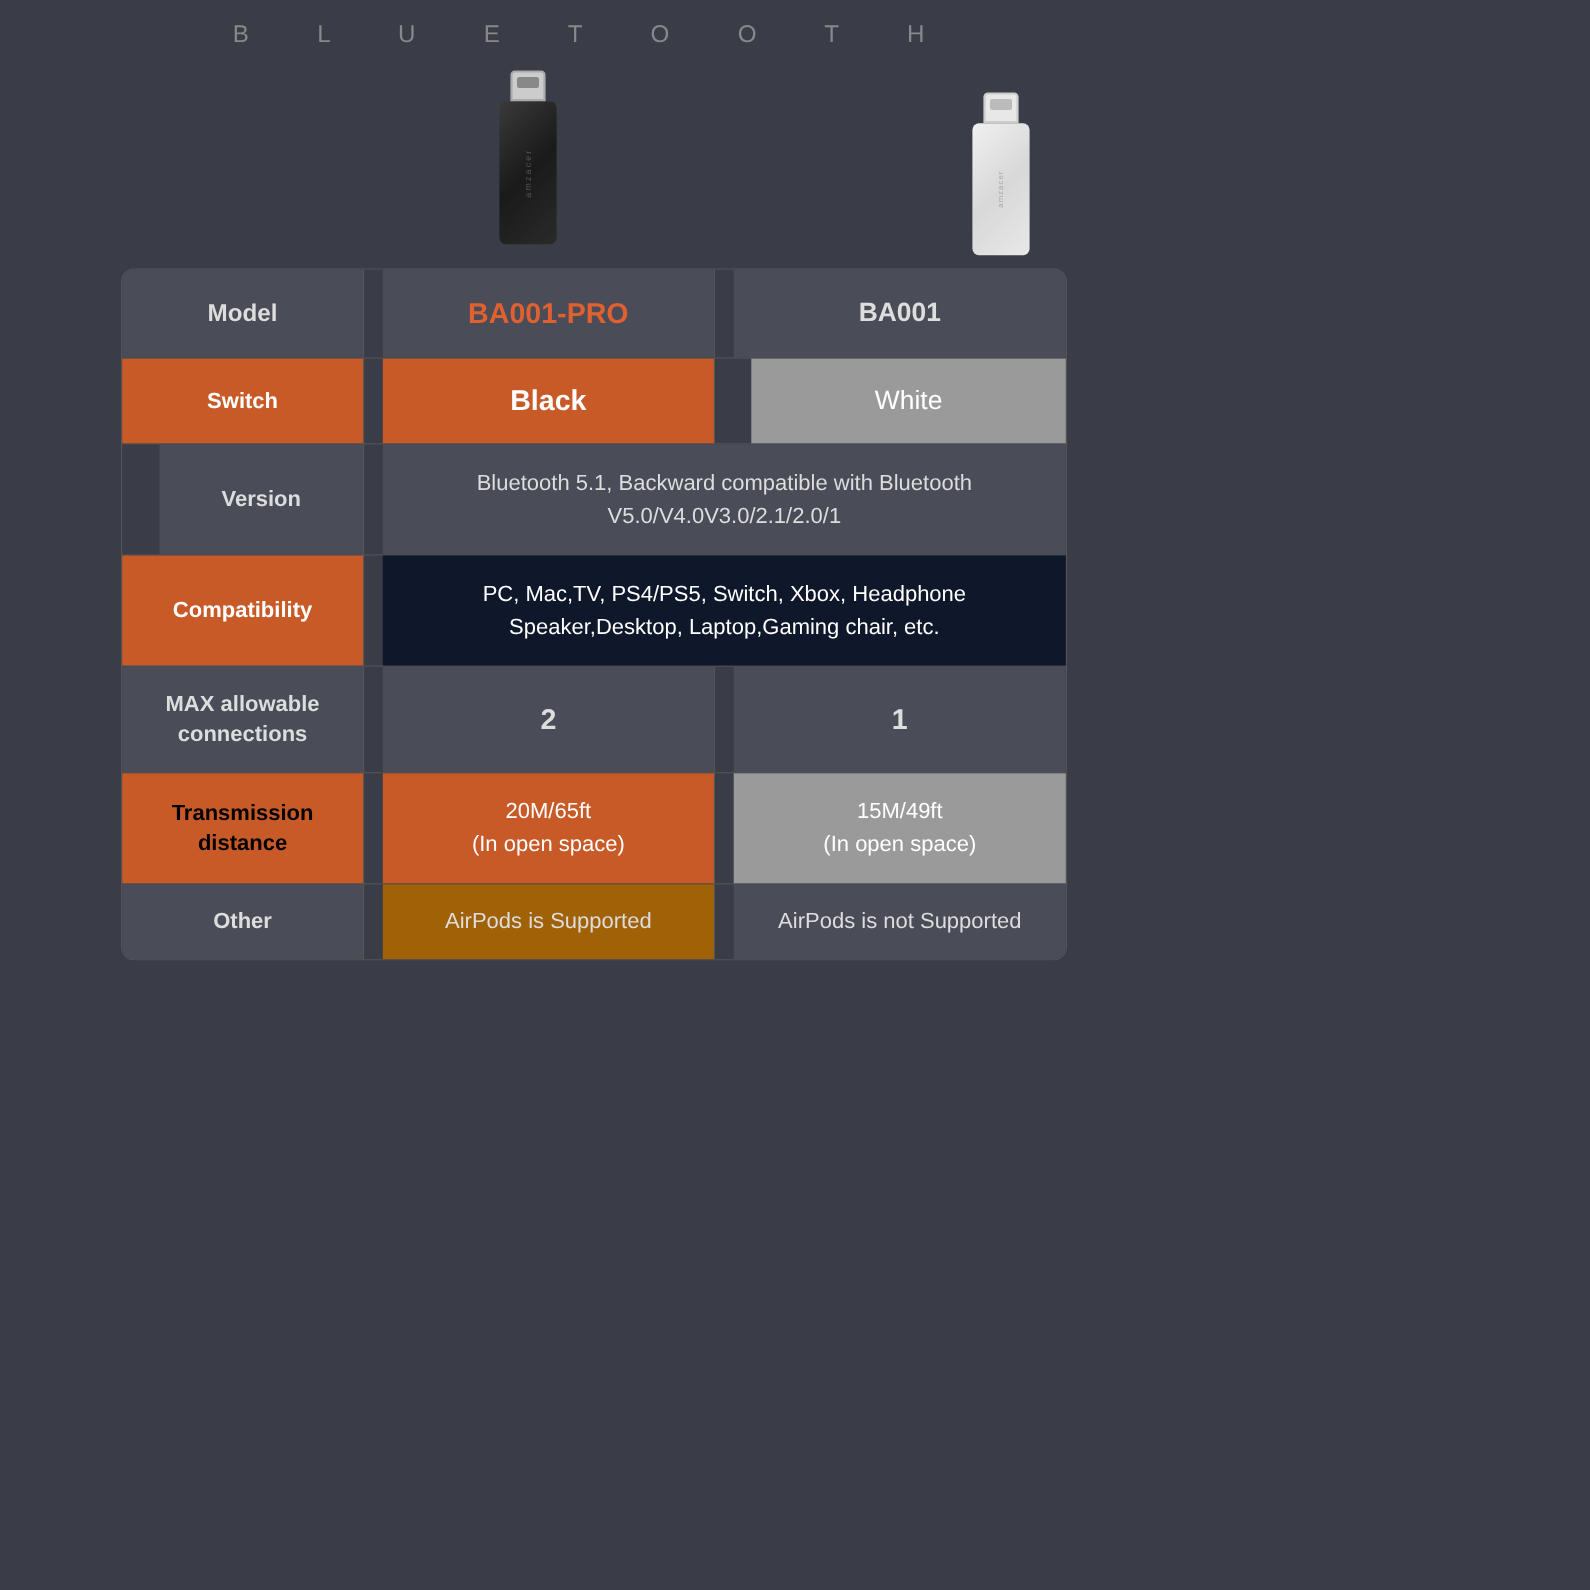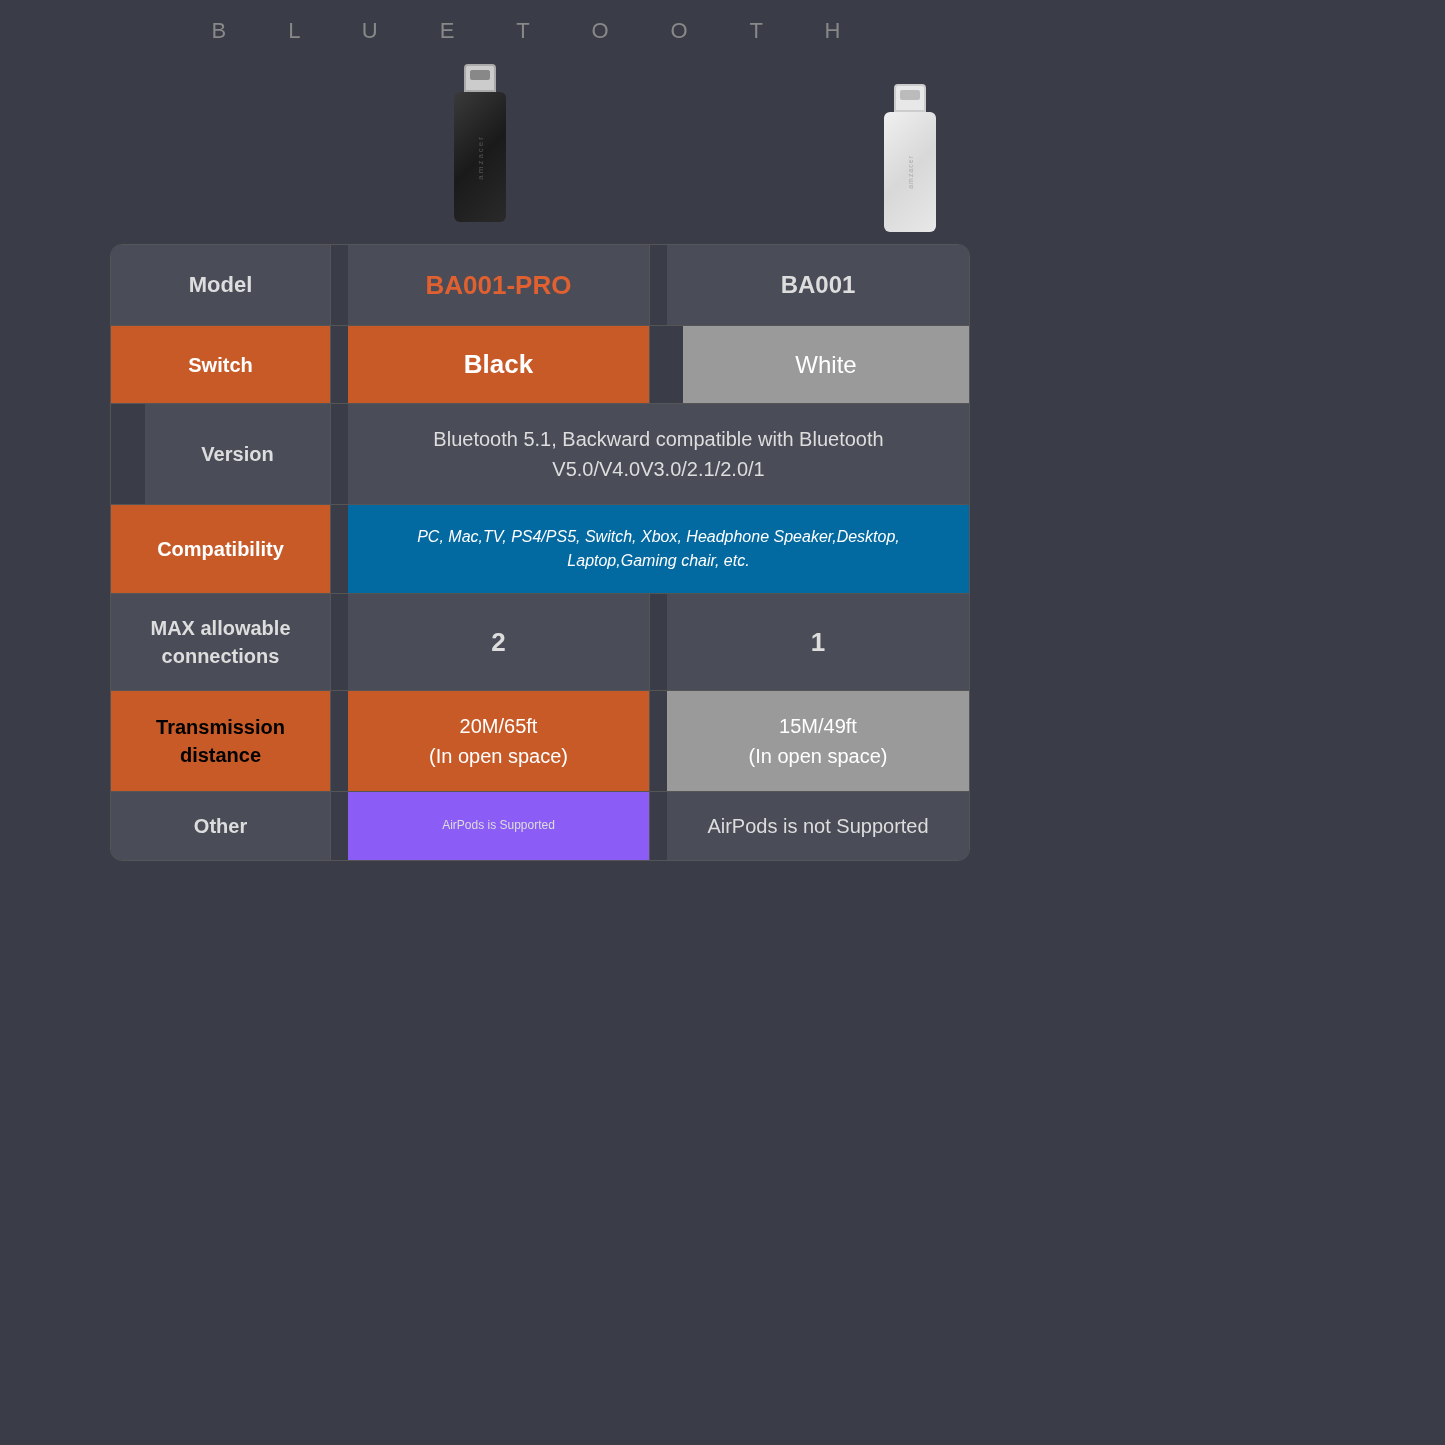--- a/index.html
+++ b/index.html
@@ -223,26 +223,25 @@
       line-height: 1.5;
     }
 
     
     .compat-row .cell-label {
       background: #c85a28;
       color: #fff;
       font-weight: 600;
     }
     .compat-row .cell-content {
-      background: #0369a1;
+      background: #0f172a;
       color: #fff;
       grid-column: 2 / 4;
-      font-size: 16px;
+      font-size: 20px;
       line-height: 1.5;
-      font-style: italic;
     }
 
     
     .max-row .cell-label {
       background: #4a4d58;
       color: #ddd;
       font-weight: 600;
     }
     .max-row .cell-val1 {
       background: #4a4d58;
@@ -276,23 +275,23 @@
       line-height: 1.5;
     }
 
     
     .other-row .cell-label {
       background: #4a4d58;
       color: #ddd;
       font-weight: 600;
     }
     .other-row .cell-val1 {
-      background: #8b5cf6;
-      color: #ddd;
-      font-size: 12px;
+      background: #a16207;
+      color: #ddd;
+      font-size: 20px;
     }
     .other-row .cell-val2 {
       background: #4a4d58;
       color: #ddd;
       font-size: 20px;
     }
 
     .version-row .cell-content,
     .compat-row .cell-content {
       border-right: none;

